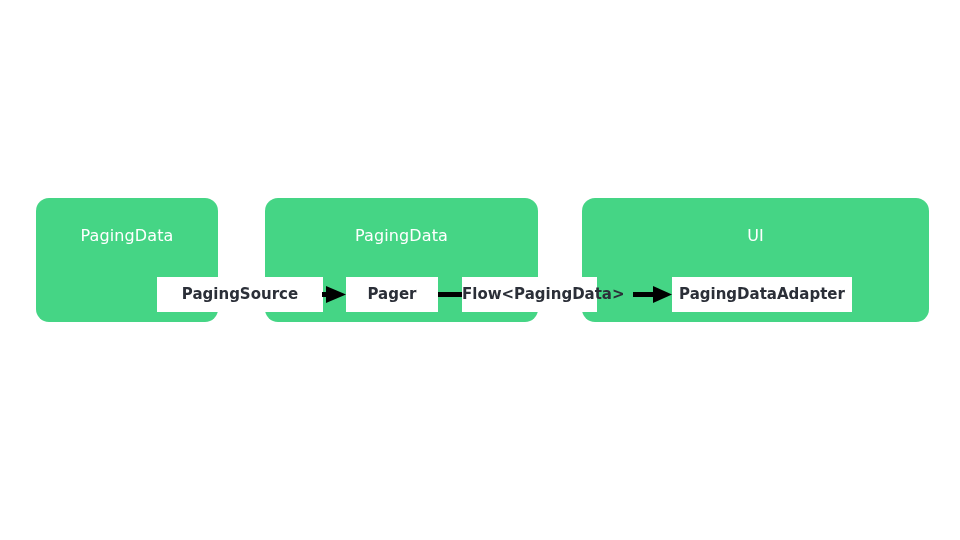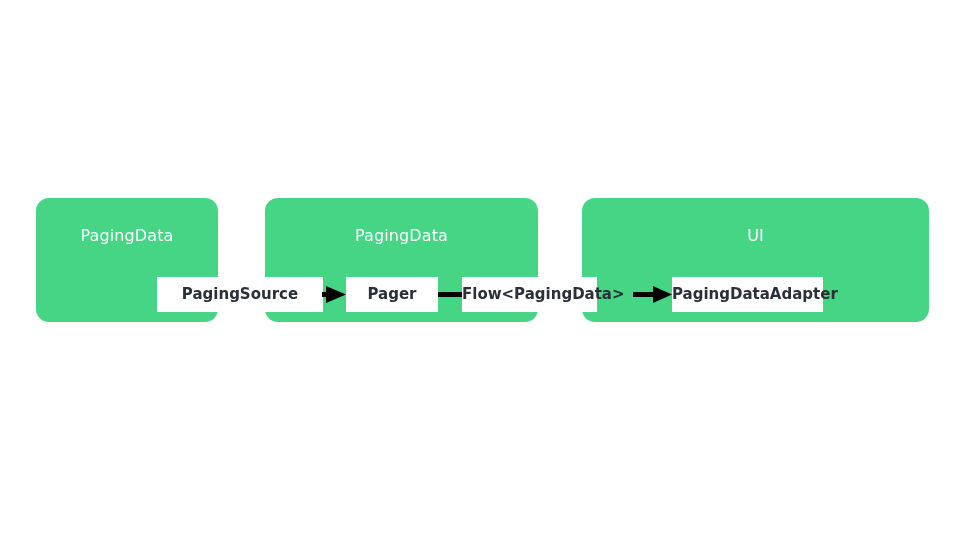--- a/index.html
+++ b/index.html
@@ -61,21 +61,21 @@
     white-space: nowrap;
     font-family: "DejaVu Sans", "Liberation Sans", sans-serif;
     box-sizing: border-box;
     z-index: 3;
     font-weight: bold;
   }
 
   #chip-pagingsource      { left: 157px; width: 166px; }
   #chip-pager             { left: 346px; width: 92px;  }
   #chip-flow              { left: 462px; width: 135px; }
-  #chip-pagingdataadapter { left: 672px; width: 151px; }
+  #chip-pagingdataadapter { left: 672px; width: 180px; }
 
   
   .connector {
     position: absolute;
     top: 277px;
     height: 35px;
     z-index: 4;
   }
   .connector svg {
     display: block;

